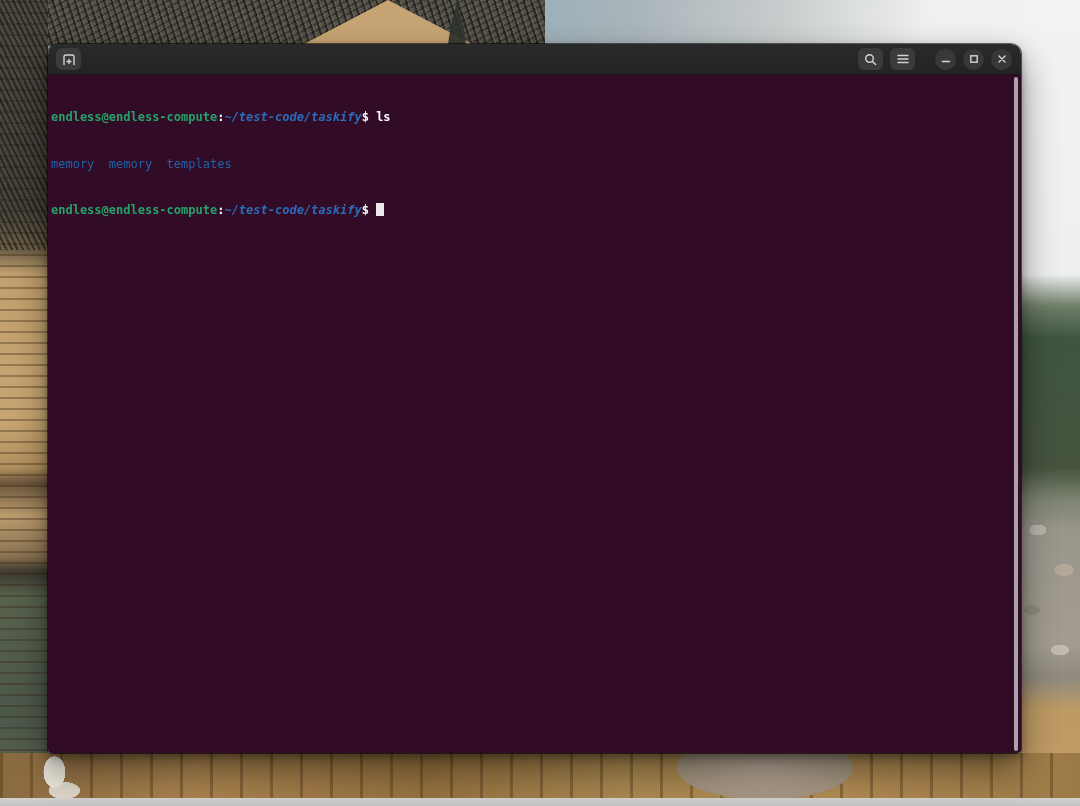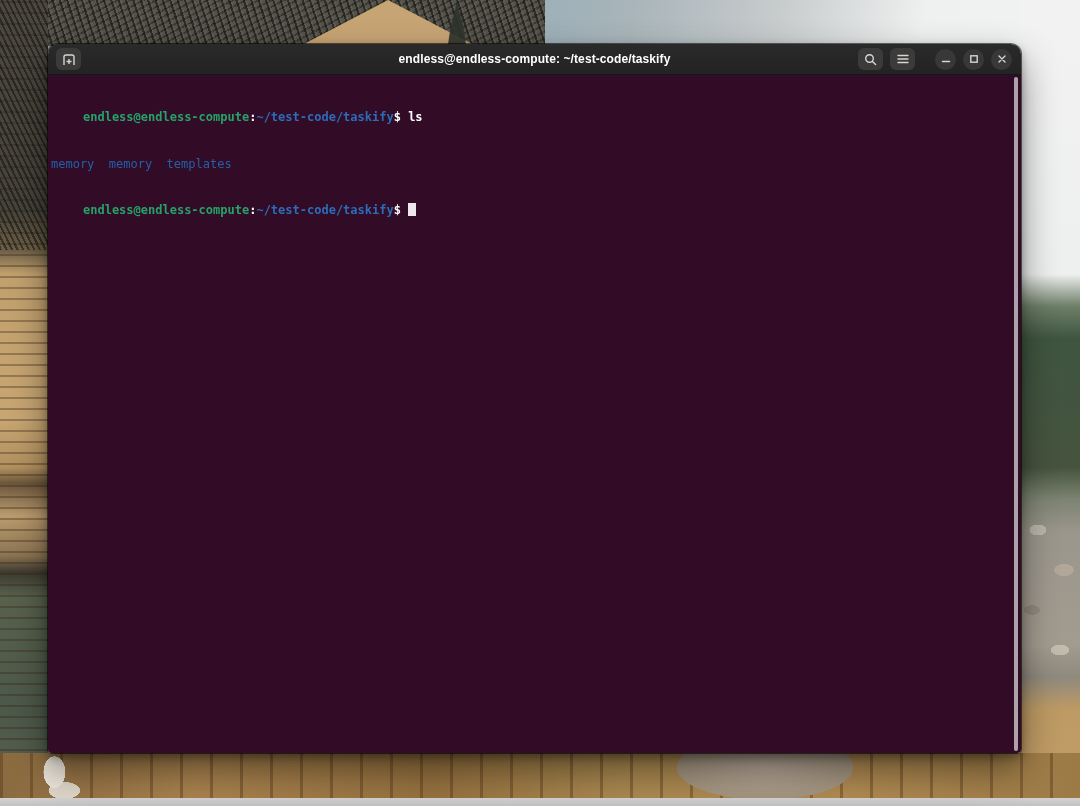--- a/index.html
+++ b/index.html
@@ -120,23 +120,23 @@
     background: #320b27;
     border-radius: 0 0 4px 4px;
     padding: 4px 10px 0 3px;
     font-family: "DejaVu Sans Mono", monospace;
     font-size: 12px; line-height: 15.5px;
     color: #ffffff;
     white-space: pre;
     cursor: text;
     overflow: hidden;
   }
-  .c-user { color: #26a269; font-weight: 700; margin-left: 32px; }
+  .c-user { color: #26a269; font-weight: 700; }
   .c-white { color: #ffffff; font-weight: 700; }
-  .c-path { color: #2c6cb8; font-weight: 700; }
+  .c-path { color: #2c6cb8; font-weight: 700; font-style: italic; }
   .c-cmd { color: #ffffff; font-weight: 700; margin-left: 1ch; }
   .c-dir { color: #2360a8; font-weight: 400; margin-right: 2ch; }
   .cursor-block {
     display: inline-block; width: 8px; height: 13px;
     background: #ece8ec; margin-left: 1ch; vertical-align: -2px;
   }
   .scrollbar-thumb {
     position: absolute; right: 3px; top: 2px; bottom: 2px; width: 4px;
     border-radius: 2px; background: #b7b0b6; opacity: .92; cursor: pointer;
   }
@@ -164,21 +164,20 @@
       <div class="tb-btn-square">
         <span>
           <svg width="14" height="13" viewBox="0 0 14 13">
             <path d="M2 12 V4 Q2 2 4 2 H10 Q12 2 12 4 V12" fill="none" stroke="#d8d4d0" stroke-width="1.4"></path>
             <path d="M7 6 V11 M4.5 8.5 H9.5" stroke="#d8d4d0" stroke-width="1.4"></path>
           </svg>
         </span>
       </div>
     </div>
 
-    <div class="titlebar-title">endless@endless-compute: ~/test-code/taskify</div>
 
     <div class="tb-right">
       <div class="tb-btn-square">
         <span>
           <svg width="13" height="13" viewBox="0 0 13 13">
             <circle cx="5.5" cy="5.5" r="3.8" fill="none" stroke="#d8d4d0" stroke-width="1.4"></circle>
             <path d="M8.4 8.4 L11.6 11.6" stroke="#d8d4d0" stroke-width="1.4" stroke-linecap="round"></path>
           </svg>
         </span>
       </div>

